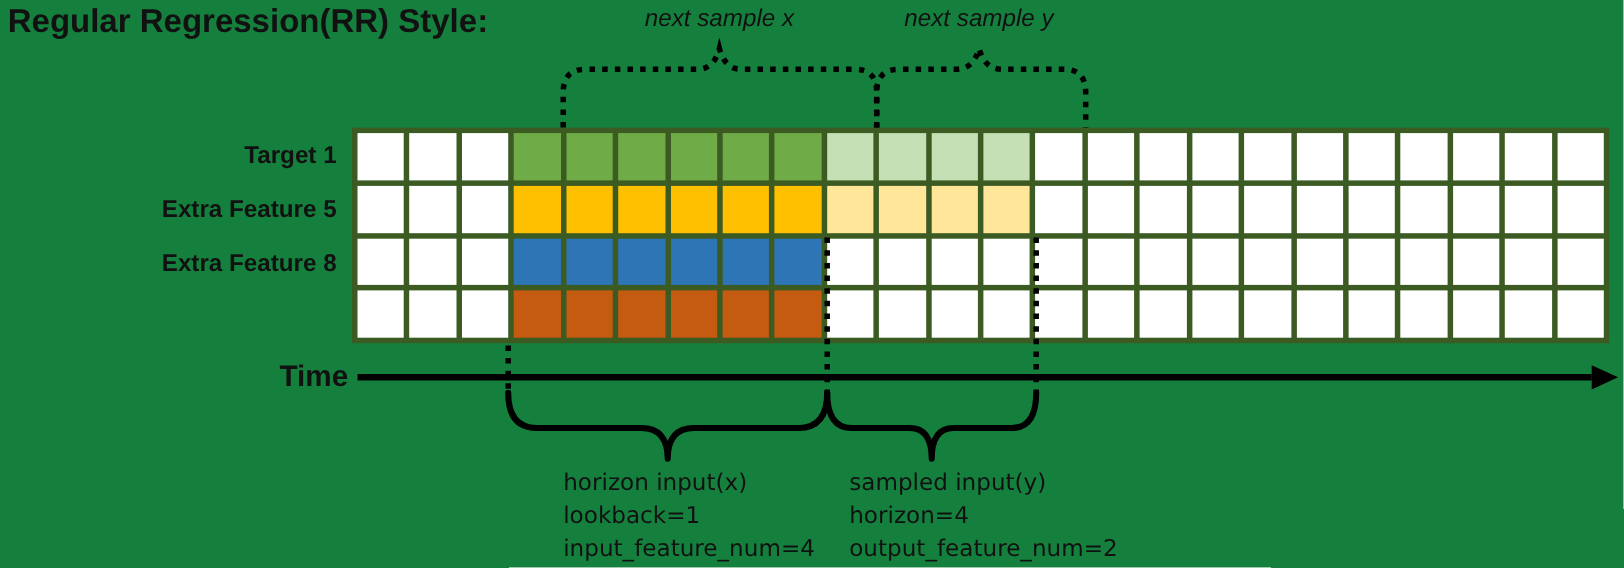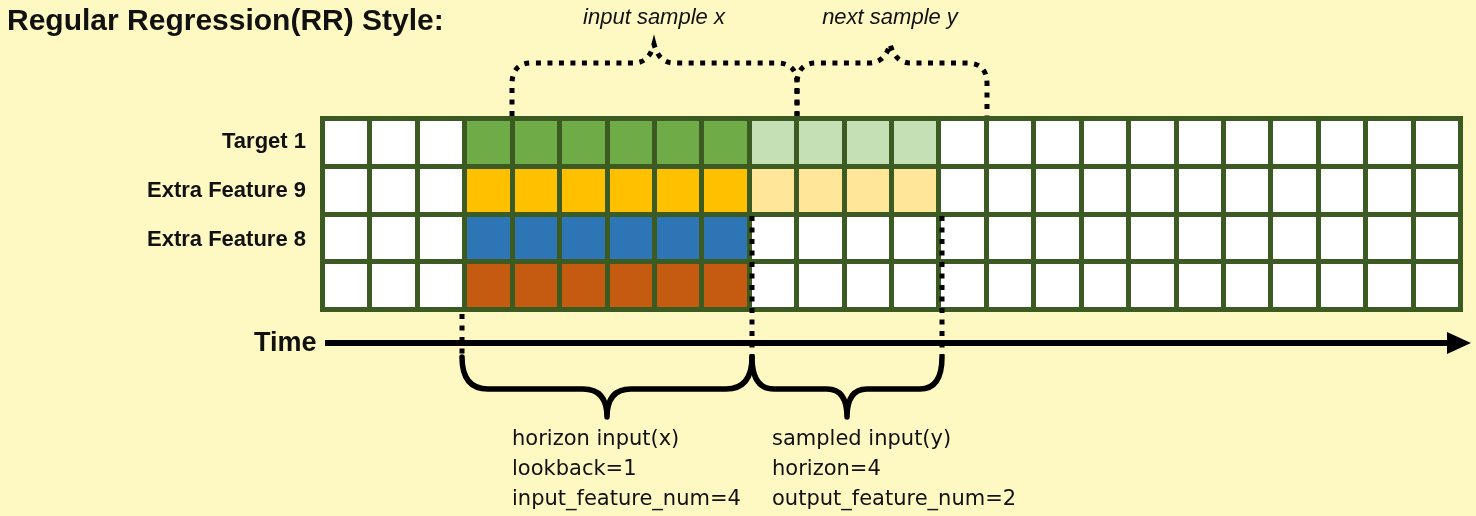--- a/index.html
+++ b/index.html
@@ -1,17 +1,17 @@
 <!DOCTYPE html>
 <html><head>
 <meta charset="utf-8">
 <style>
   html,body{margin:0;padding:0;background:#fff;}
   #canvas{
-    position:relative;width:1476px;height:516px;background:#fef9c3;overflow:hidden;
+    position:relative;width:1476px;height:516px;background:#15803d;overflow:hidden;
     font-family:"Liberation Sans",sans-serif;color:#111;
   }
   .title{
     position:absolute;left:7px;top:3px;font-size:30px;font-weight:bold;letter-spacing:0px;
   }
   .top-label{
     position:absolute;top:4px;transform:translateX(-50%);
     font-size:22px;font-style:italic;white-space:nowrap;
   }
   #nsx{left:654px;}
@@ -40,26 +40,26 @@
   #note-input{left:512px;}
   #note-output{left:772px;}
 </style>
 </head>
 <body>
 
 <div id="canvas">
 
   <div class="title">Regular Regression(RR) Style:</div>
 
-  <div id="nsx" class="top-label">input sample x</div>
+  <div id="nsx" class="top-label">next sample x</div>
   <div id="nsy" class="top-label">next sample y</div>
 
   <div class="row-labels">
       <div>Target 1</div>
-      <div>Extra Feature 9</div>
+      <div>Extra Feature 5</div>
       <div>Extra Feature 8</div>
     </div>
 
   <div class="grid" style="background: rgb(59, 91, 35);">
       <div class="cell" style="background: rgb(255, 255, 255);"></div>
       <div class="cell" style="background: rgb(255, 255, 255);"></div>
       <div class="cell" style="background: rgb(255, 255, 255);"></div>
       <div class="cell" style="background: rgb(111, 172, 71);"></div>
       <div class="cell" style="background: rgb(111, 172, 71);"></div>
       <div class="cell" style="background: rgb(111, 172, 71);"></div>

